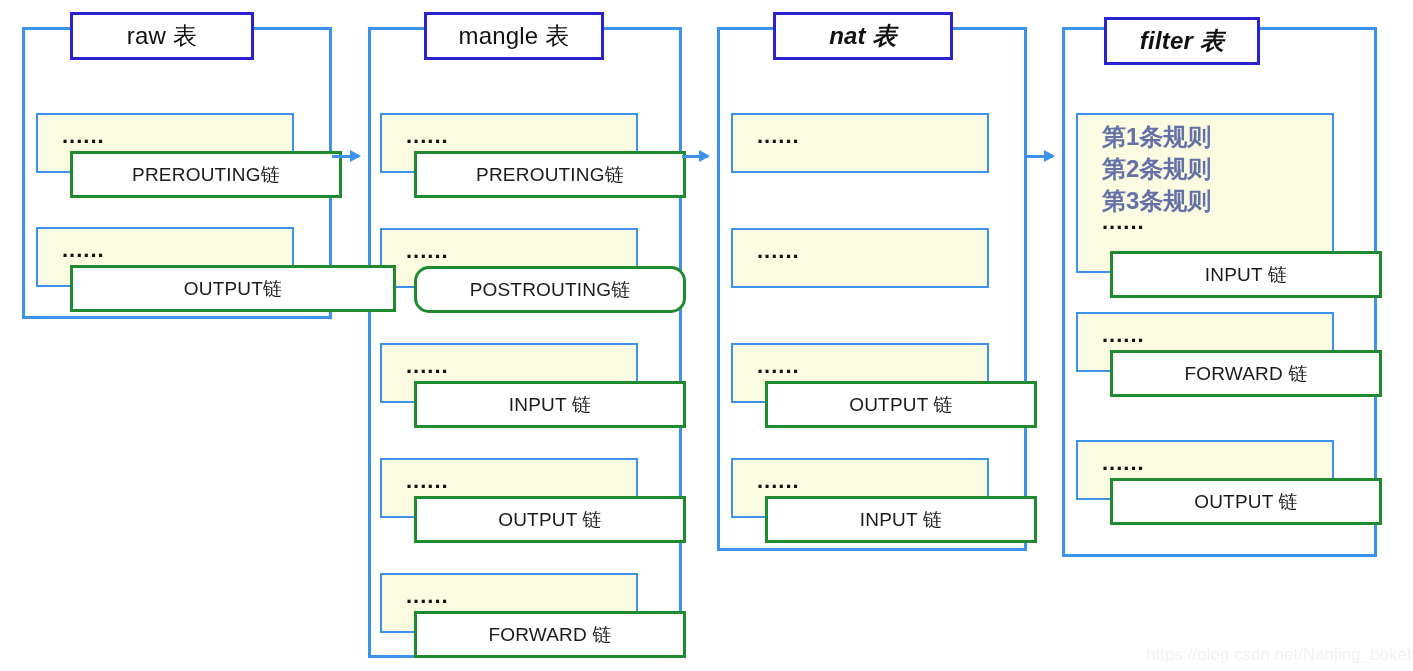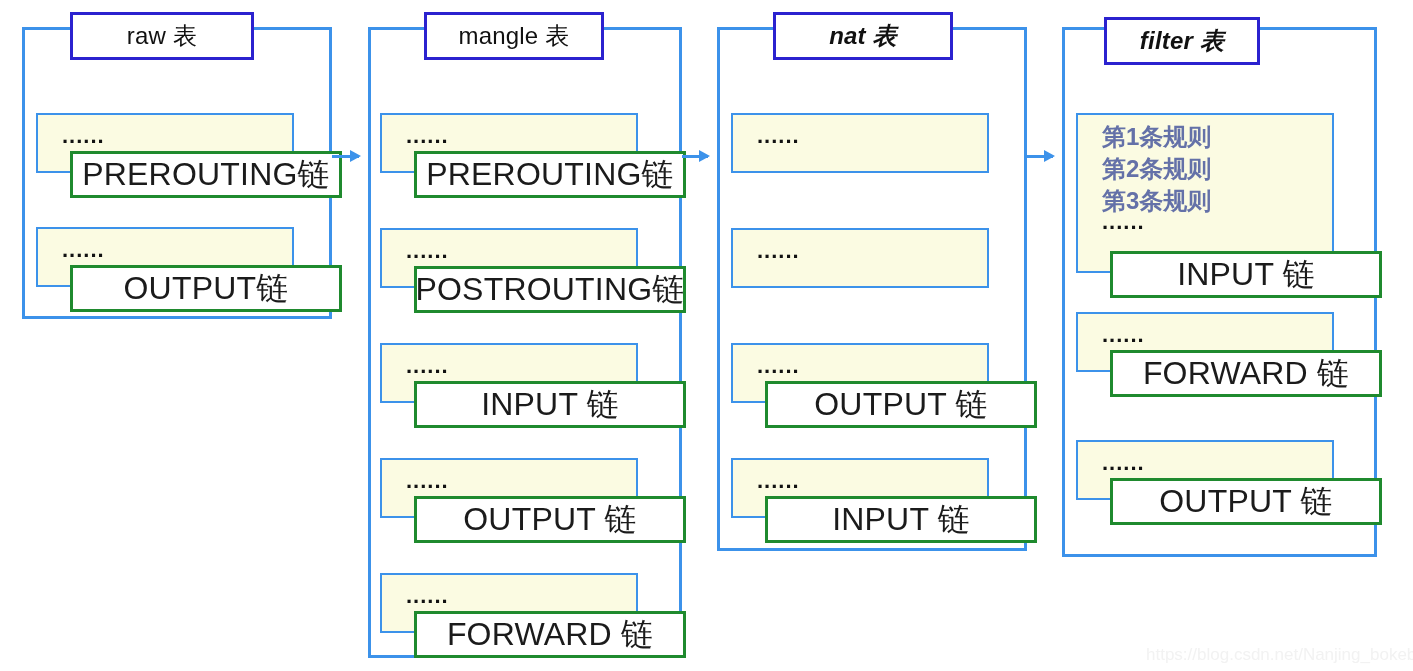--- a/index.html
+++ b/index.html
@@ -85,21 +85,21 @@
   .chain-box {
     position: absolute;
     box-sizing: border-box;
     border: 3px solid #1f8a2e;
     background: #ffffff;
     z-index: 4;
     display: flex;
     align-items: center;
     justify-content: center;
     color: #1b1b1b;
-    font-size: 32px;
+    font-size: 19px;
     white-space: nowrap;
     letter-spacing: 0.2px;
   }
 
   
   .arrow {
     position: absolute;
     height: 3px;
     background: #3c92ea;
     z-index: 7;
@@ -133,33 +133,33 @@
     <div class="table-col" style="left: 22px; top: 27px; width: 310px; height: 292px;"></div>
     <div class="table-title" style="left: 70px; top: 12px; width: 184px; height: 48px;">raw 表</div>
     <div class="chain-group" style="left: 36px; top: 113px; width: 318px; height: 100px;">
       <div class="chain-card" style="width: 258px; height: 60px;"></div>
       <div class="chain-dots">......</div>
       <div class="chain-box" style="left: 34px; top: 38px; width: 272px; height: 47px;">PREROUTING链</div>
     </div>
     <div class="chain-group" style="left: 36px; top: 227px; width: 318px; height: 100px;">
       <div class="chain-card" style="width: 258px; height: 60px;"></div>
       <div class="chain-dots">......</div>
-      <div class="chain-box" style="left: 34px; top: 38px; width: 272px; height: 47px;">OUTPUT链</div>
+      <div class="chain-box" style="left: 34px; top: 38px; width: 326px; height: 47px;">OUTPUT链</div>
     </div>
     <div class="table-col" style="left: 368px; top: 27px; width: 314px; height: 631px;"></div>
     <div class="table-title" style="left: 424px; top: 12px; width: 180px; height: 48px;">mangle 表</div>
     <div class="chain-group" style="left: 380px; top: 113px; width: 318px; height: 100px;">
       <div class="chain-card" style="width: 258px; height: 60px;"></div>
       <div class="chain-dots">......</div>
       <div class="chain-box" style="left: 34px; top: 38px; width: 272px; height: 47px;">PREROUTING链</div>
     </div>
     <div class="chain-group" style="left: 380px; top: 228px; width: 318px; height: 100px;">
       <div class="chain-card" style="width: 258px; height: 60px;"></div>
       <div class="chain-dots">......</div>
-      <div class="chain-box" style="left: 34px; top: 38px; width: 272px; height: 47px;">POSTROUTING链</div>
+      <div class="chain-box" style="left: 34px; top: 38px; width: 272px; height: 47px; border-radius: 15px;">POSTROUTING链</div>
     </div>
     <div class="chain-group" style="left: 380px; top: 343px; width: 318px; height: 100px;">
       <div class="chain-card" style="width: 258px; height: 60px;"></div>
       <div class="chain-dots">......</div>
       <div class="chain-box" style="left: 34px; top: 38px; width: 272px; height: 47px;">INPUT 链</div>
     </div>
     <div class="chain-group" style="left: 380px; top: 458px; width: 318px; height: 100px;">
       <div class="chain-card" style="width: 258px; height: 60px;"></div>
       <div class="chain-dots">......</div>
       <div class="chain-box" style="left: 34px; top: 38px; width: 272px; height: 47px;">OUTPUT 链</div>

